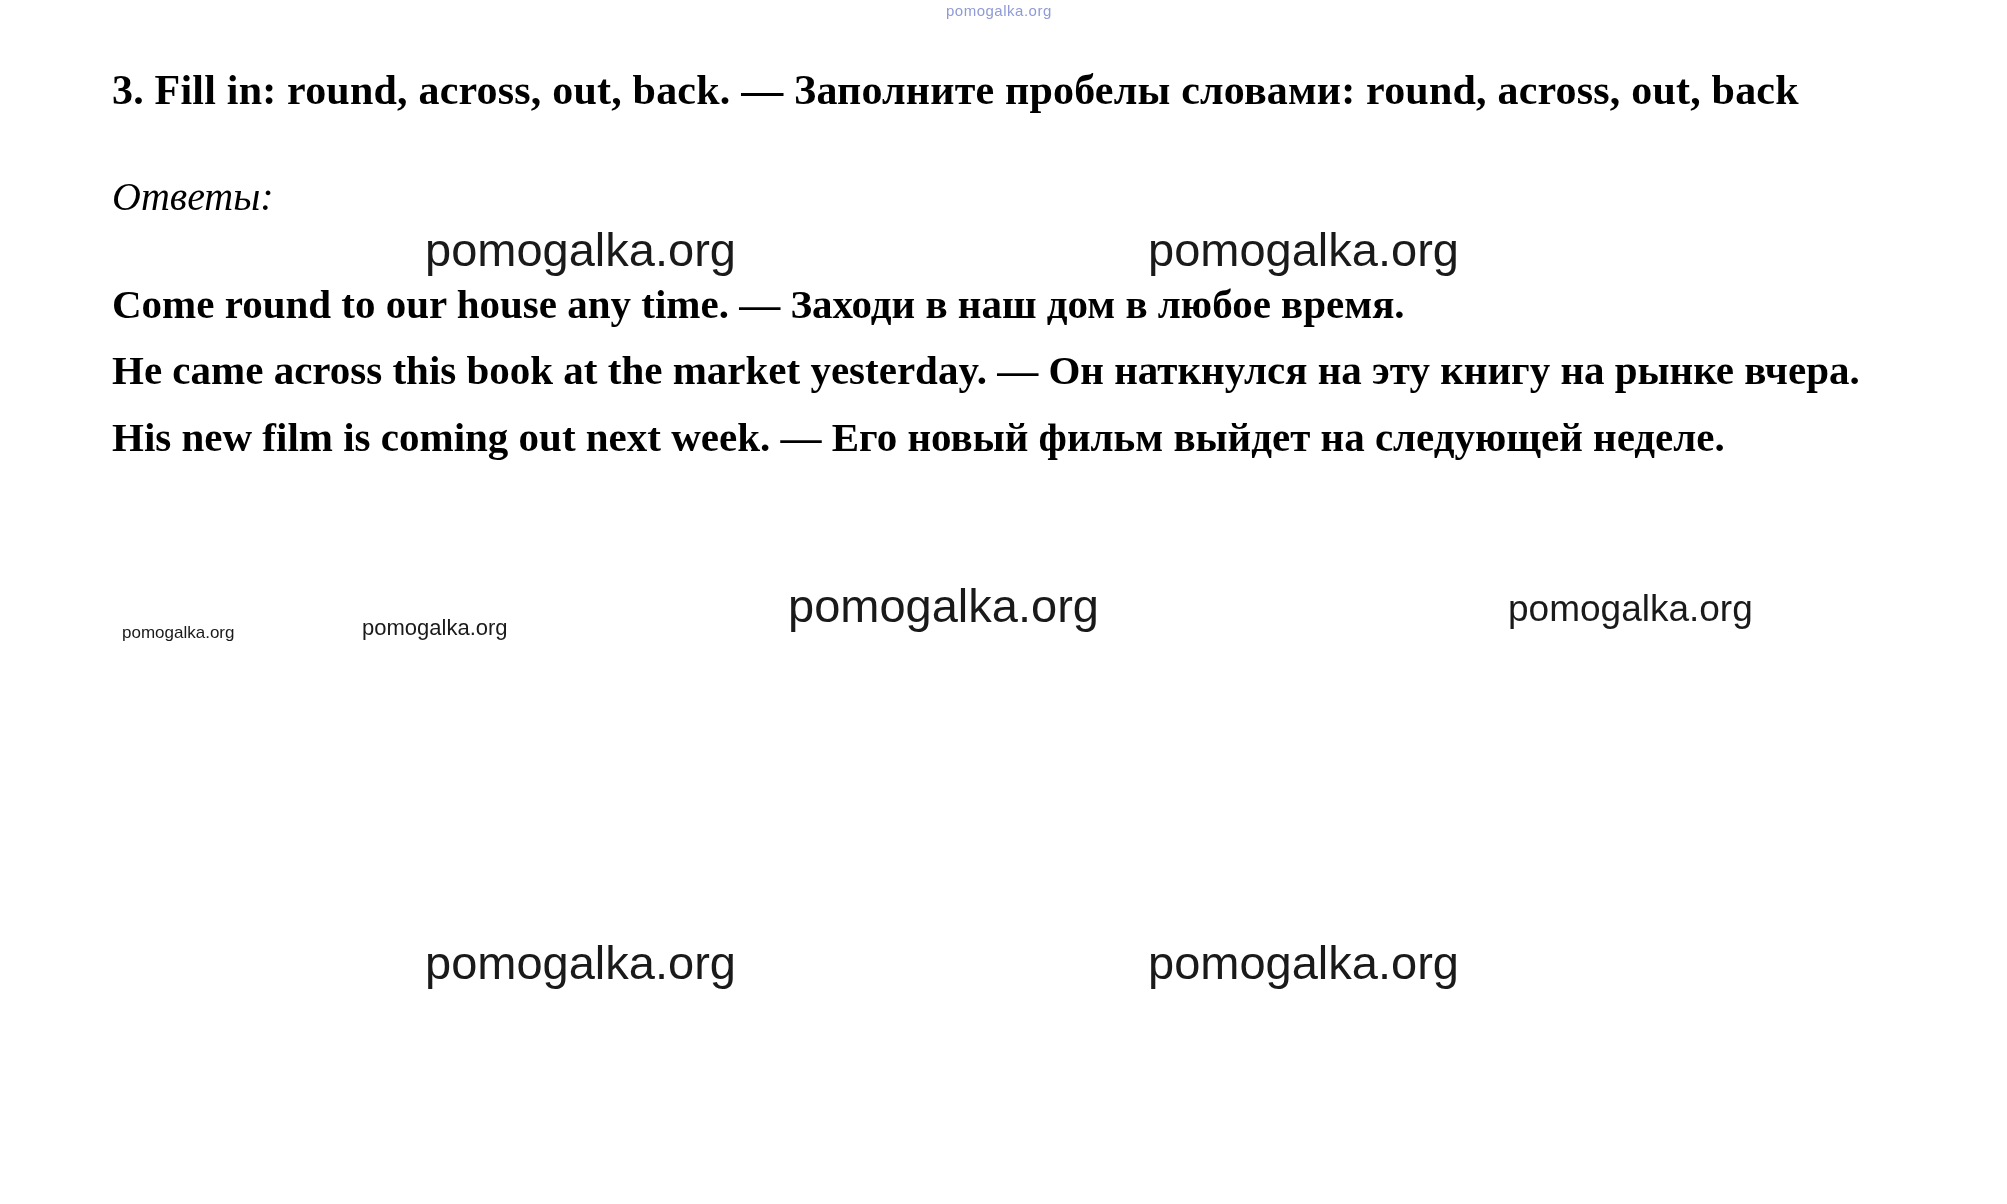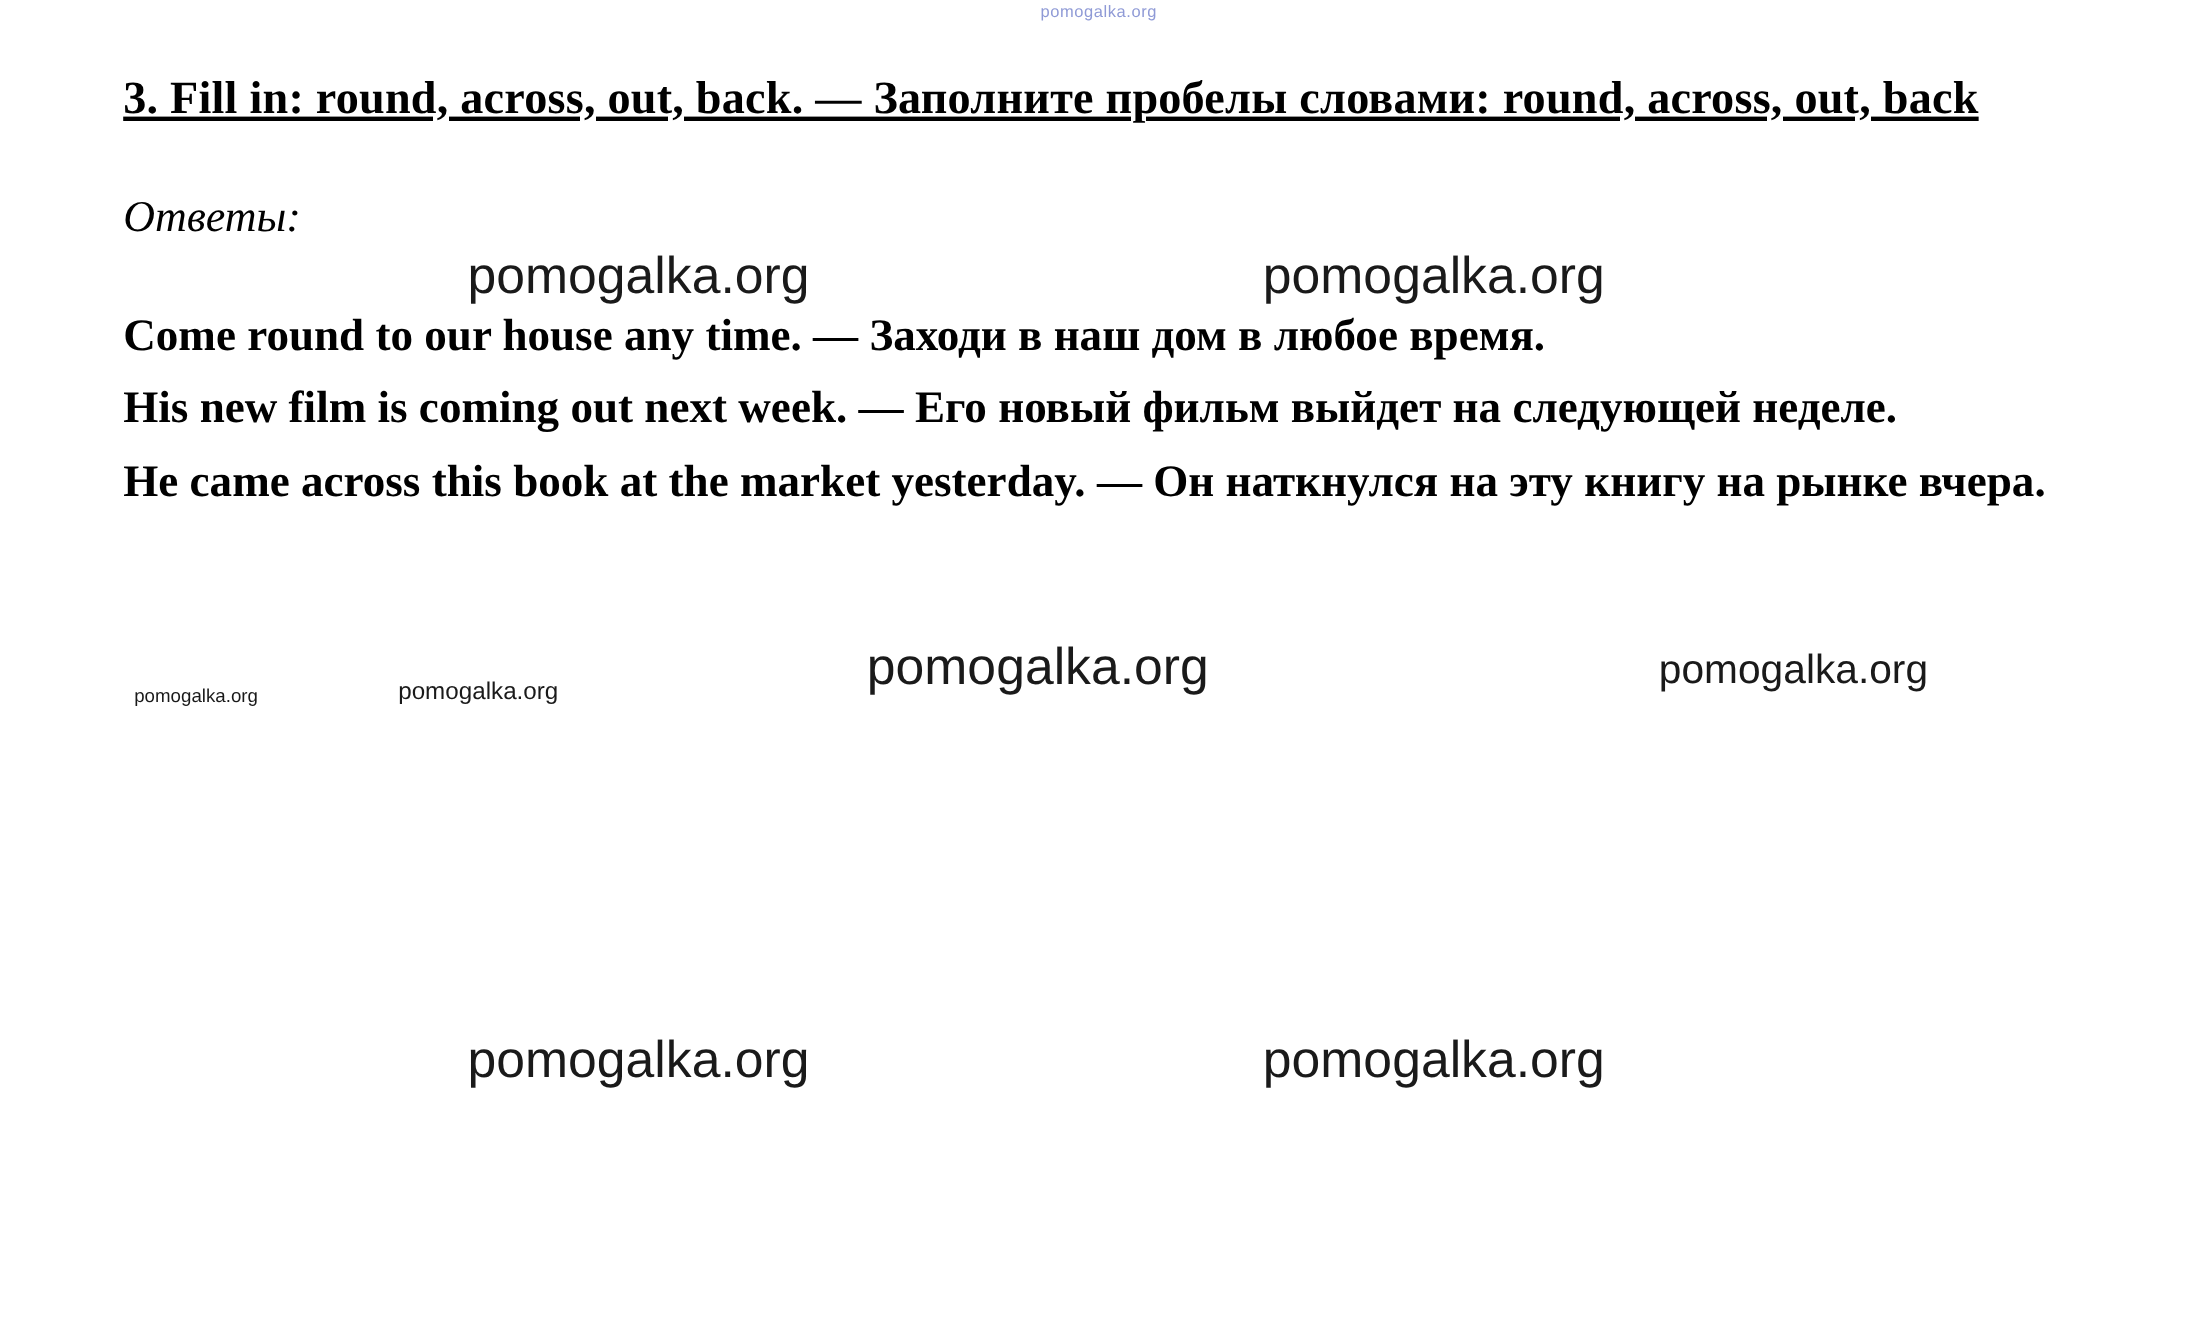--- a/index.html
+++ b/index.html
@@ -36,21 +36,20 @@
     width: 1790px;
   }
 
   .task-title {
     font-family: "Liberation Serif", serif;
     font-weight: bold;
     font-size: 42px;
     line-height: 1.45;
     margin: 0;
     letter-spacing: 0.2px;
-    text-decoration: underline;
   }
 
   .answers-label {
     font-style: italic;
     font-size: 40px;
     line-height: 1.2;
     margin: 0;
     padding-top: 52px;
   }
 
@@ -82,22 +81,22 @@
 </head>
 <body>
 
 <div class="wm-top">pomogalka.org</div>
 
 <div class="content">
   <p class="task-title">3. Fill in: round, across, out, back. — Заполните пробелы словами: round, across, out, back</p>
   <p class="answers-label">Ответы:</p>
   <div class="answers-block">
     <p class="answer-line">Come round to our house any time. — Заходи в наш дом в любое время.</p>
+    <p class="answer-line">He came across this book at the market yesterday. — Он наткнулся на эту книгу на рынке вчера.</p>
     <p class="answer-line">His new film is coming out next week. — Его новый фильм выйдет на следующей неделе.</p>
-    <p class="answer-line">He came across this book at the market yesterday. — Он наткнулся на эту книгу на рынке вчера.</p>
   </div>
 </div>
 
 <div id="wm-layer">
     <div class="wm wm-big" style="left: 425px; top: 222px;">pomogalka.org</div>
     <div class="wm wm-big" style="left: 1148px; top: 222px;">pomogalka.org</div>
     <div class="wm wm-big" style="left: 788px; top: 578px;">pomogalka.org</div>
     <div class="wm wm-mid" style="left: 1508px; top: 588px;">pomogalka.org</div>
     <div class="wm wm-small" style="left: 362px; top: 615px;">pomogalka.org</div>
     <div class="wm wm-tiny" style="left: 122px; top: 623px;">pomogalka.org</div>

